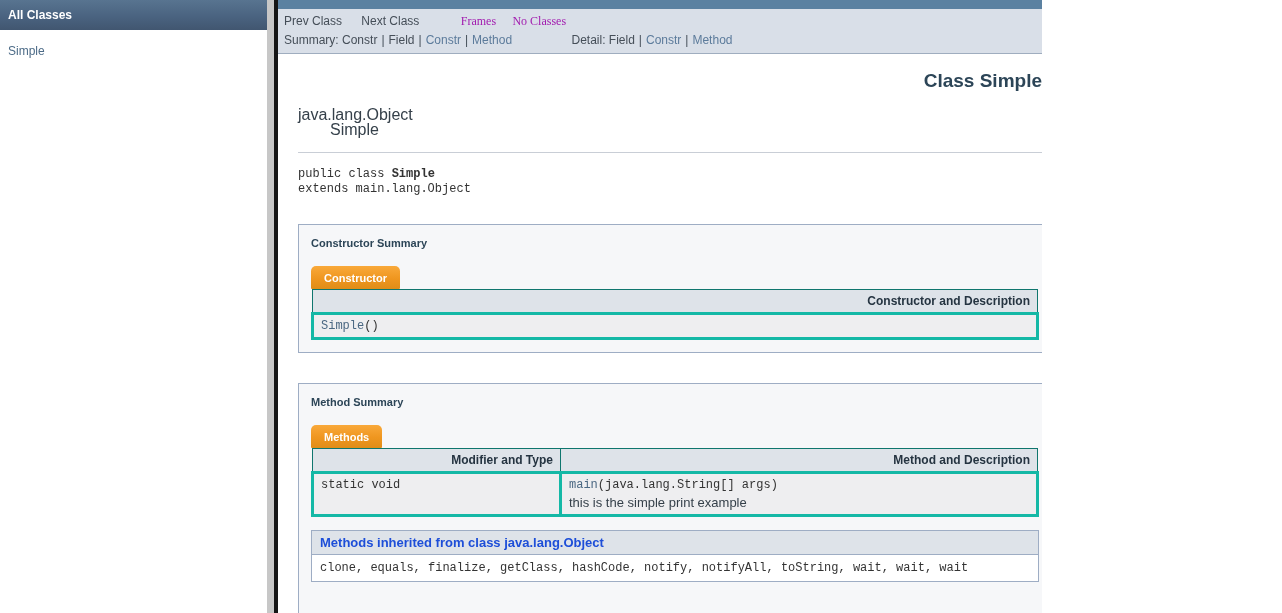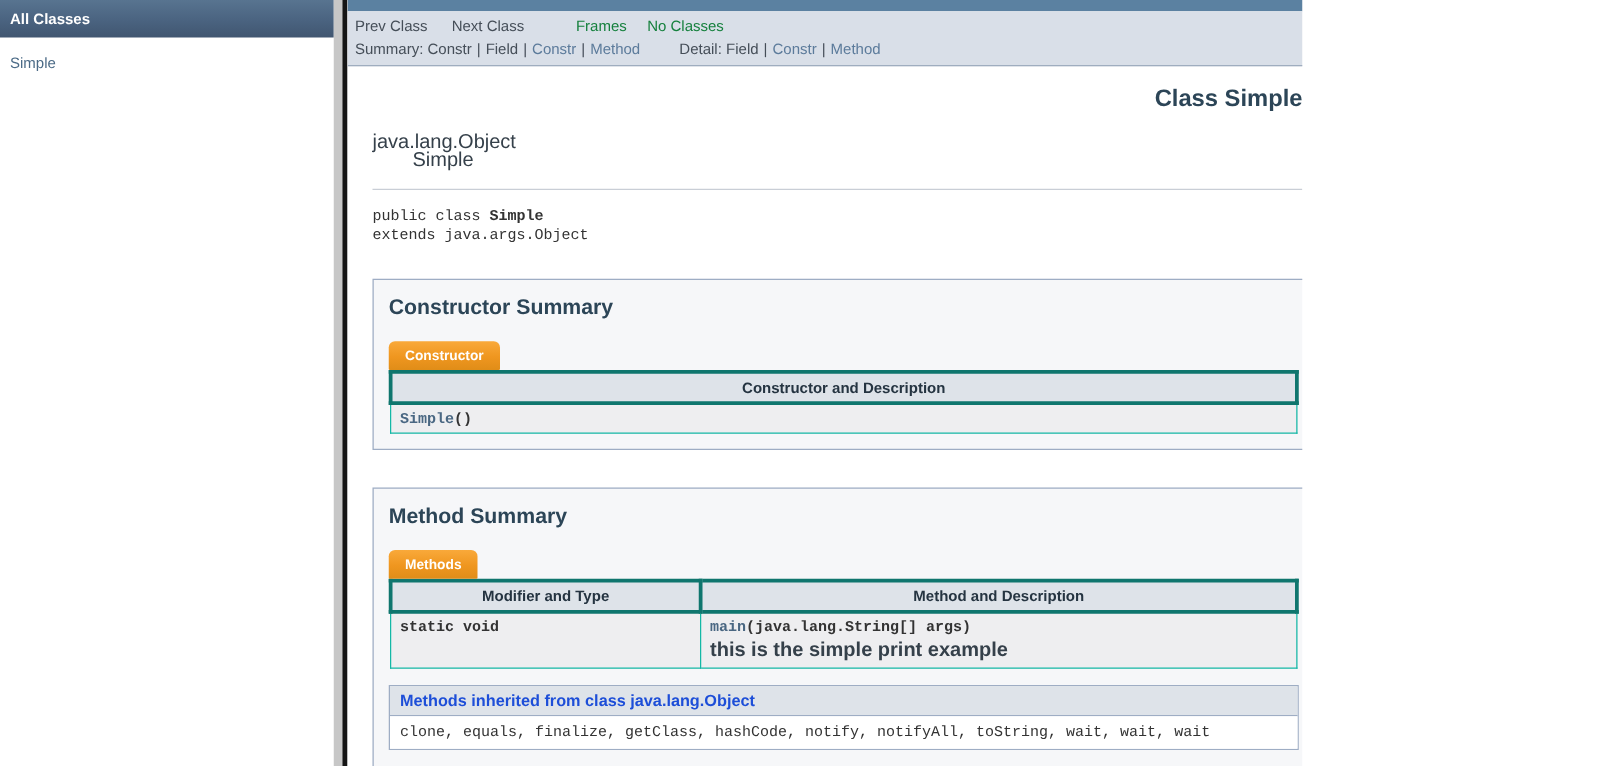--- a/index.html
+++ b/index.html
@@ -24,56 +24,56 @@
   
   .divider { width:11px; flex:none; background:#c7c7c7; border-right:4px solid #151515; }
 
   
   .main { flex:1; display:flex; flex-direction:column; overflow:hidden; background:#ffffff; }
   .dark-strip { height:9px; background:#5b81a1; flex:none; }
   .navbars { background:#d9dfe8; border-bottom:1px solid #9fadbf; padding-left:6px; flex:none; }
   .topnav { padding:5px 0 4px 0; font-size:12px; color:#454e58; }
   .topnav .navitem { margin-right:16px; }
   .topnav .navitem.gap { margin-left:22px; margin-right:13px; }
-  .navlink { color:#15803d; text-decoration:none; cursor:pointer; }
+  .navlink { color:#a21caf; text-decoration:none; cursor:pointer;font-family:Liberation Serif, serif; }
   .subnav { padding:0 0 6px 0; font-size:12px; color:#454e58; }
   .sn-plain { color:#454e58; }
   .sn-link { color:#5c7b9b; text-decoration:none; cursor:pointer; }
   .sep { color:#454e58; padding:0 4px; }
-  .detail-group { margin-left:28px; }
+  .detail-group { margin-left:56px; }
 
   .content { flex:1; padding:16px 0 0 20px; overflow:hidden; }
   .page-title { font-size:19px; font-weight:bold; color:#2c4557; margin:0;text-align:right; }
   .inheritance { margin-top:15px; font-size:16px; color:#35404a; line-height:15px; }
   .inh-child { padding-left:32px; }
   .rule { border:none; border-top:1px solid #c9ced6; margin:15px 0 0 0; }
   .decl { margin-top:14px; font-family:"Liberation Mono", monospace; font-size:12px; line-height:15px; color:#333333; white-space:pre; }
   .decl .cls-name { font-weight:bold; }
 
   .box {
     border:1px solid #9eadc4; background:#f6f7f9;
     margin:27px -10px 0 0; padding:12px;
   }
-  .box-heading { font-size:17px; font-weight:bold; color:#2c4557; }
+  .box-heading { font-size:11px; font-weight:bold; color:#2c4557; }
   .tab {
     display:inline-block; margin-top:17px;
     background:linear-gradient(180deg,#f9a93a 0%,#ef961f 55%,#e08d18 100%);
     color:#ffffff; font-size:11px; font-weight:bold;
     padding:6px 13px 5px 13px; border-radius:5px 5px 1px 1px;
     cursor:pointer;
   }
   table { width:100%; border-collapse:collapse; }
   th {
-    background:#dee3e9; border:3px solid #0f766e; text-align:center;
+    background:#dee3e9; border:1px solid #0f766e; text-align:right;
     font-size:12px; color:#253441; padding:4px 7px; font-weight:bold;
   }
-  td { background:#eeeef0; border:1px solid #14b8a6; padding:4px 7px; vertical-align:top;font-weight:bold; }
+  td { background:#eeeef0; border:3px solid #14b8a6; padding:4px 7px; vertical-align:top; }
   .mono { font-family:"Liberation Mono", monospace; font-size:12px; color:#333333; }
   .mlink { color:#4a6782; text-decoration:none; cursor:pointer; }
-  .desc { font-size:16px; color:#35404a; margin-top:3px; }
+  .desc { font-size:13px; color:#35404a; margin-top:3px; }
 
   .method-box { margin-top:30px; padding-bottom:60px; }
   .inherited { border:1px solid #9eadc4; margin-top:13px; }
   .inherited-header {
     background:#dee3e9; border-bottom:1px solid #9eadc4;
     font-size:13px; font-weight:bold; color:#1d4ed8; padding:4px 8px;
   }
   .inherited-body { background:#ffffff; padding:6px 8px; }
 </style>
 </head>
@@ -114,21 +114,21 @@
       <h1 class="page-title">Class Simple</h1>
 
       <div class="inheritance">
         <div>java.lang.Object</div>
         <div class="inh-child">Simple</div>
       </div>
 
       <hr class="rule">
 
       <div class="decl"><span>public class </span><span class="cls-name">Simple</span>
-<span>extends java.args.Object</span></div>
+<span>extends main.lang.Object</span></div>
 
       <div class="box">
         <div class="box-heading">Constructor Summary</div>
         <div class="tab">Constructor</div>
         <table>
           <tbody>
               <tr>
             <th>Constructor and Description</th>
           </tr>
           <tr>

